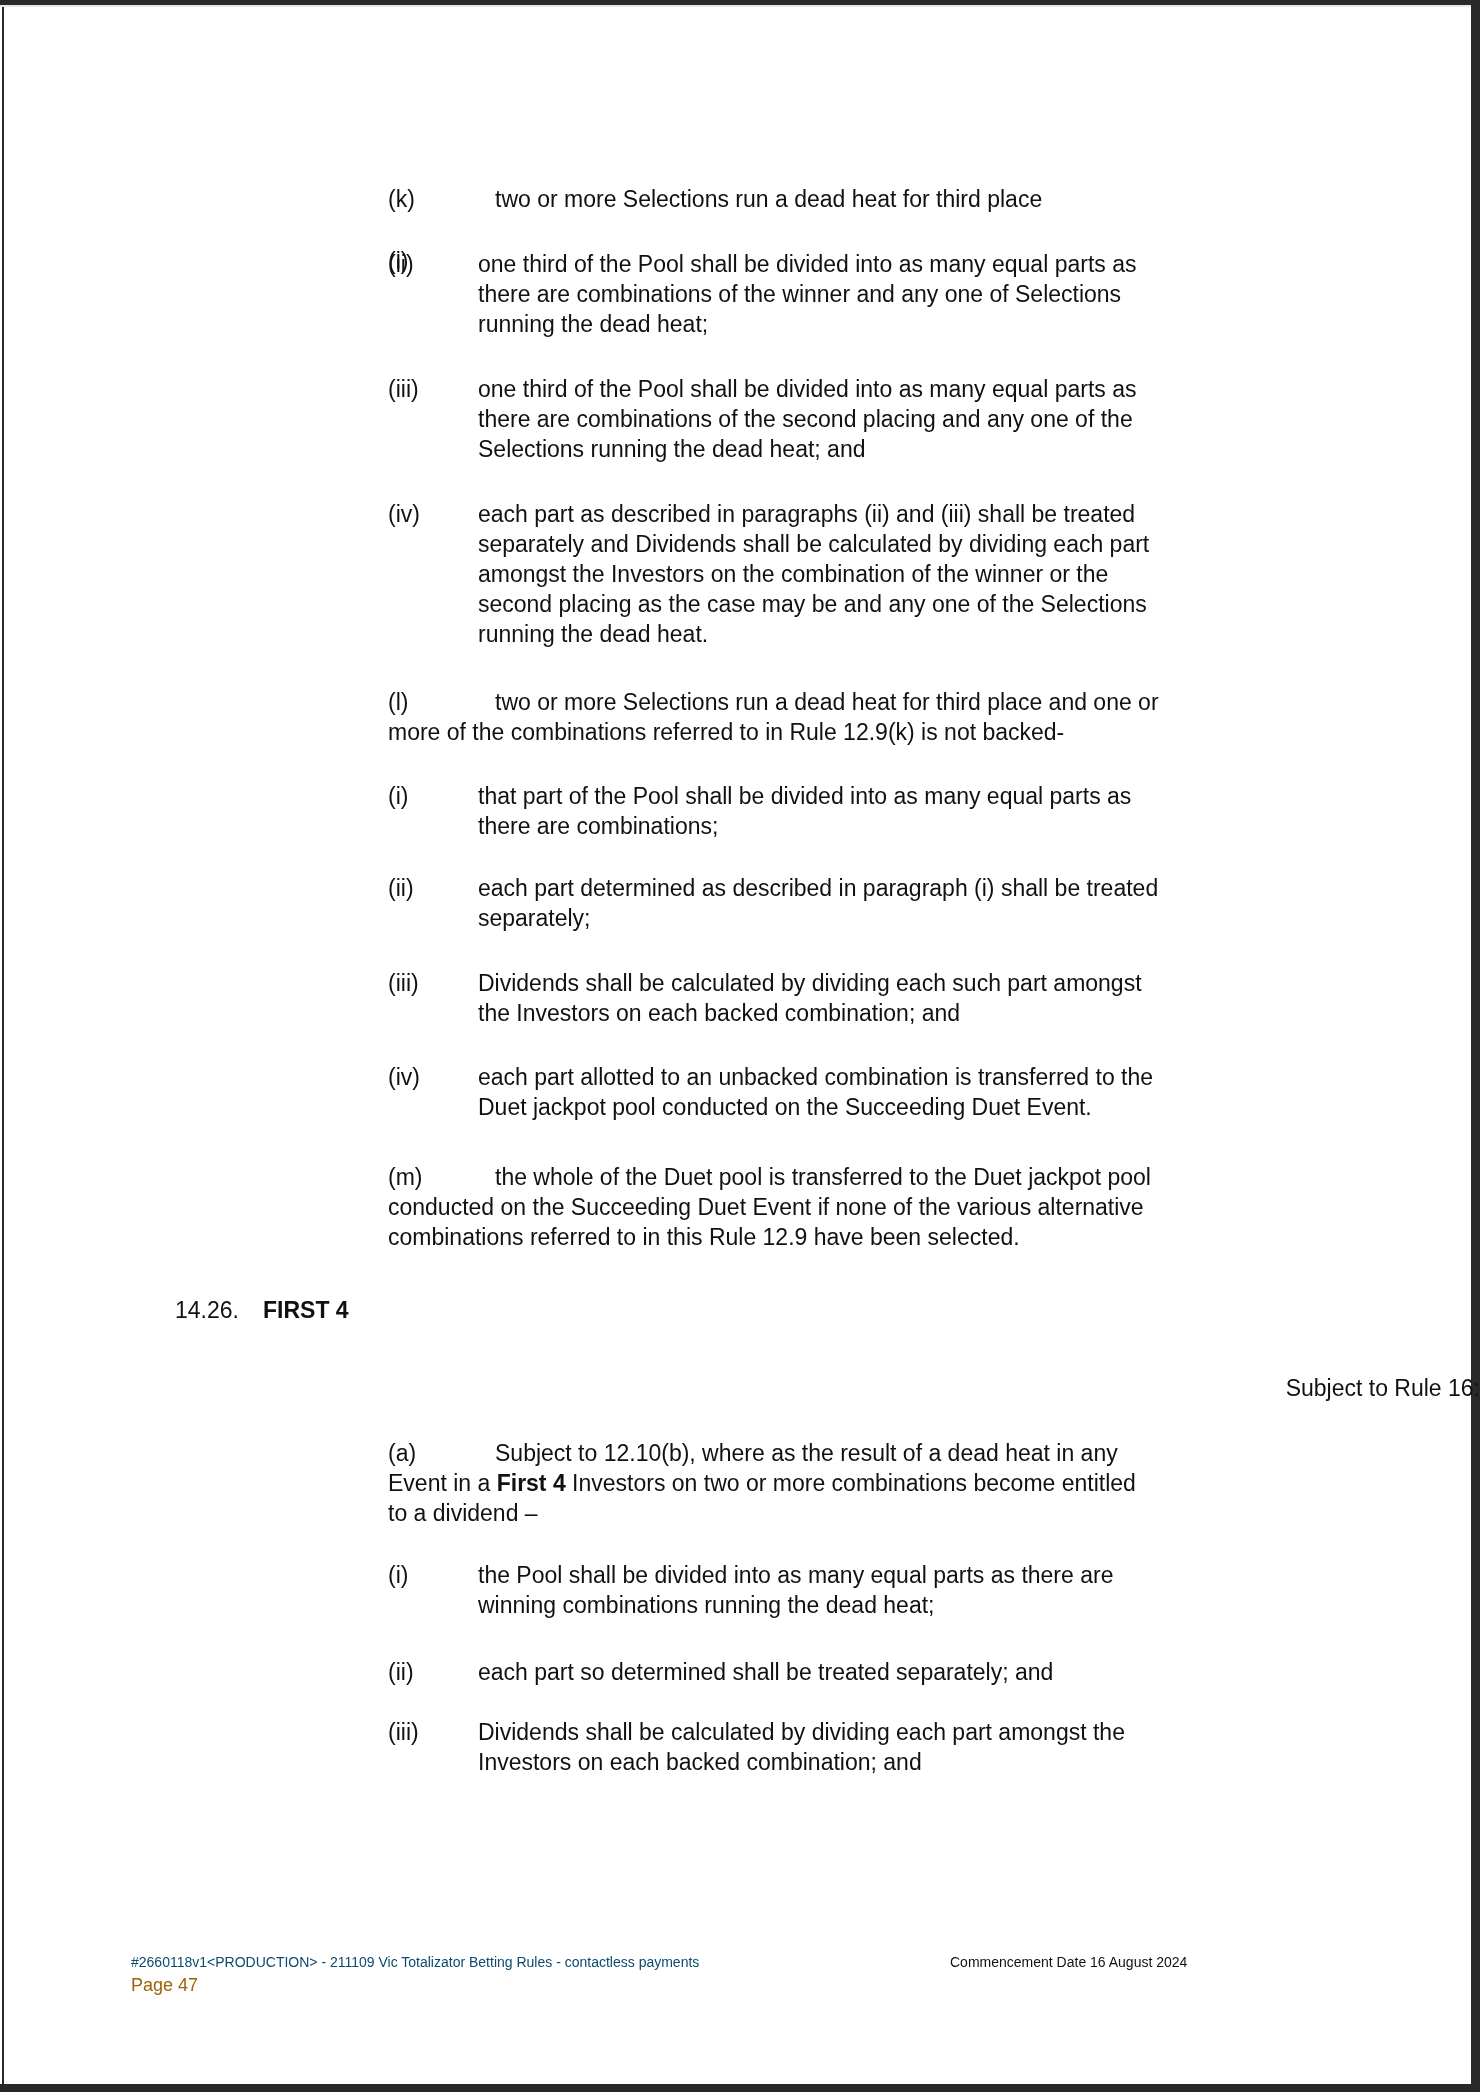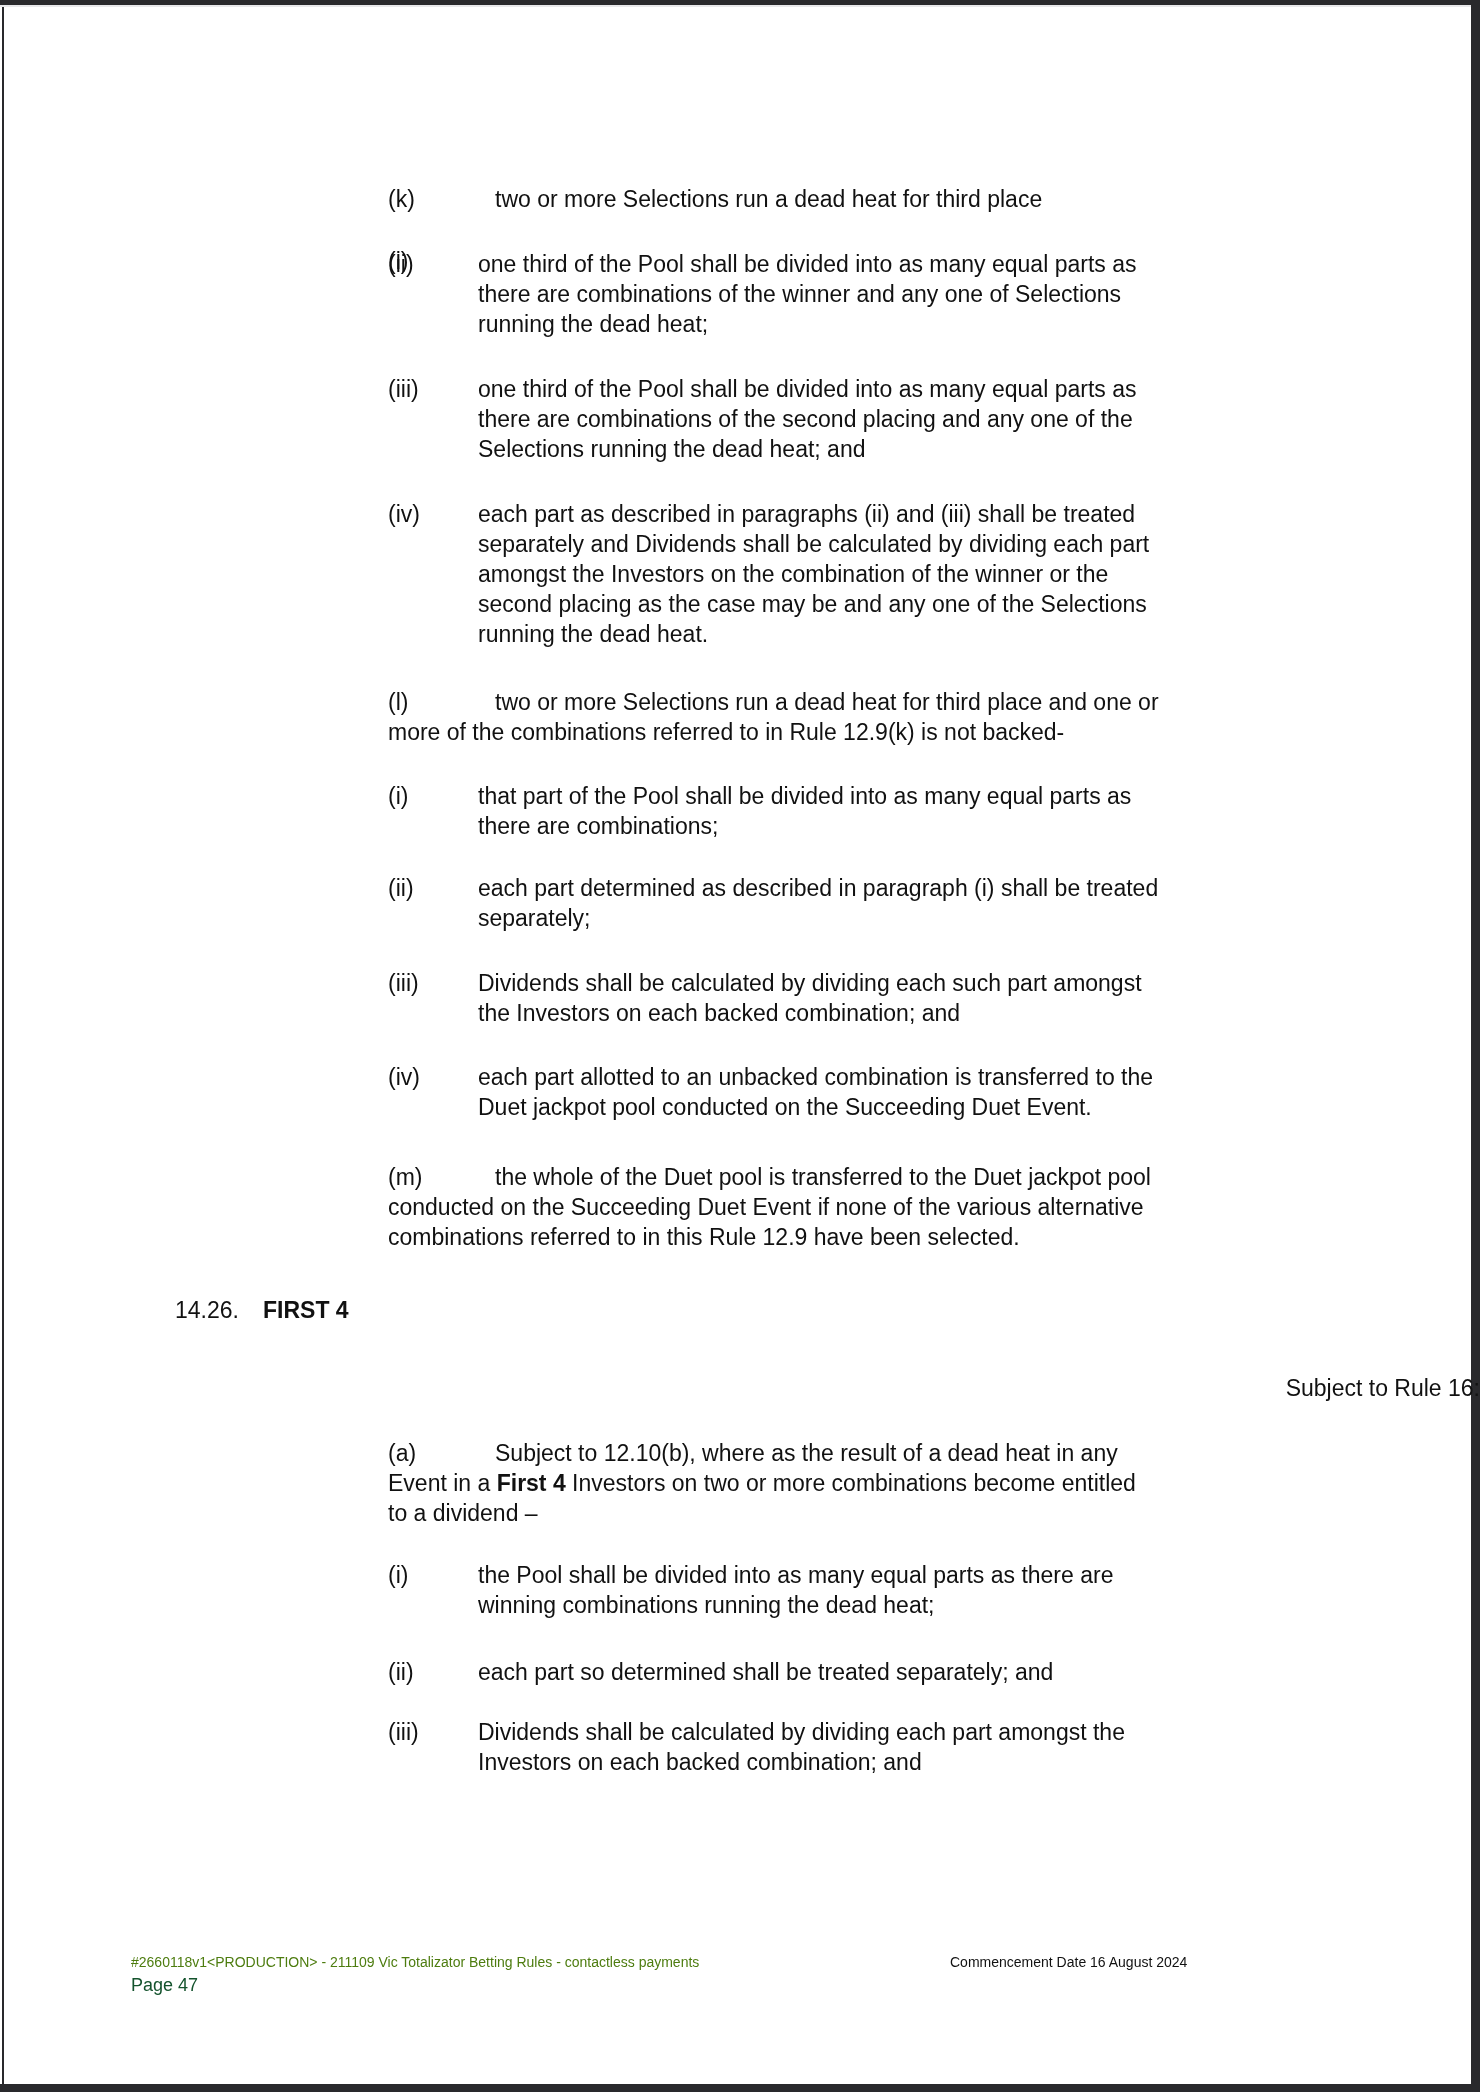--- a/index.html
+++ b/index.html
@@ -31,22 +31,22 @@
   .g37{margin-bottom:37px;}
   .g38{margin-bottom:38px;}
   .g40{margin-bottom:40px;}
   .g43{margin-bottom:43px;}
   .heading{position:relative;margin-bottom:48px;}
   .heading .h-num{position:absolute;left:175px;top:0;}
   .heading .h-title{margin-left:263px;font-weight:bold;}
   .intro{margin-left:218px;margin-bottom:35px;text-align:right;}
   .bold{font-weight:bold;}
 
-  .footer-ref{position:absolute;left:131px;top:1954px;font-size:14px;line-height:17px;color:#4d7c0f;}
-  .footer-page{position:absolute;left:131px;top:1974px;font-size:18px;line-height:22px;color:#14532d;}
+  .footer-ref{position:absolute;left:131px;top:1954px;font-size:14px;line-height:17px;color:#0c4a6e;}
+  .footer-page{position:absolute;left:131px;top:1974px;font-size:18px;line-height:22px;color:#a16207;}
   .footer-right{position:absolute;left:950px;top:1954px;font-size:14px;line-height:17px;color:#111;}
 </style>
 </head>
 <body>
 
 <div class="page">
   <div class="frame-top"></div>
   <div class="frame-top-gray"></div>
   <div class="frame-left"></div>
   <div class="frame-right"></div>

